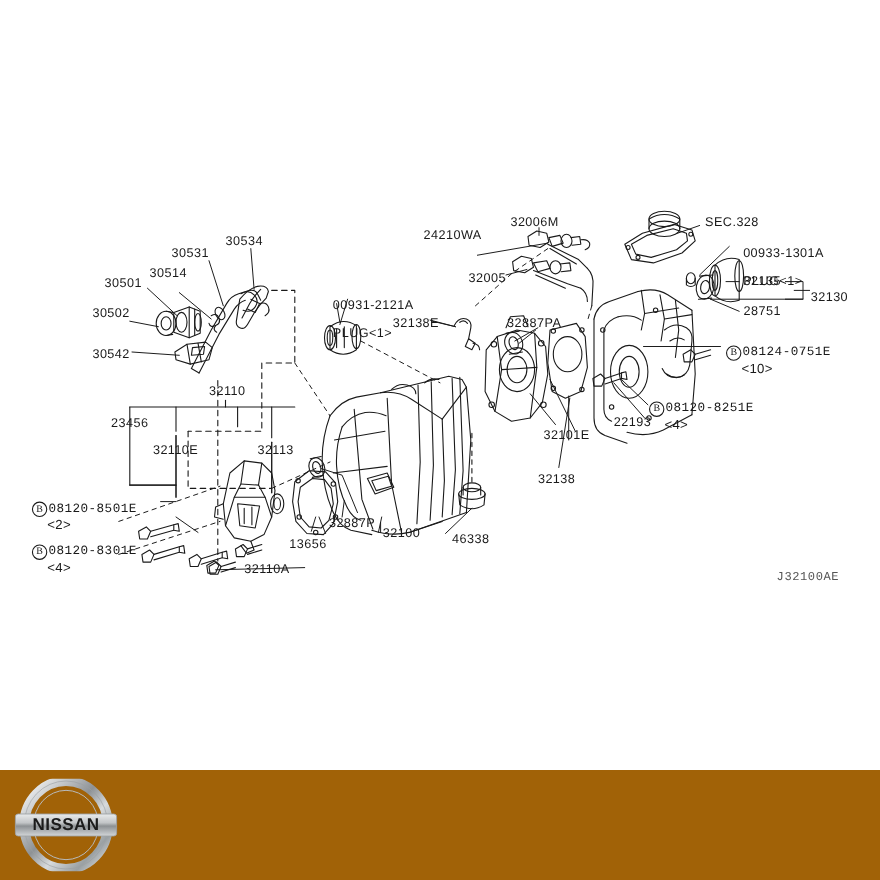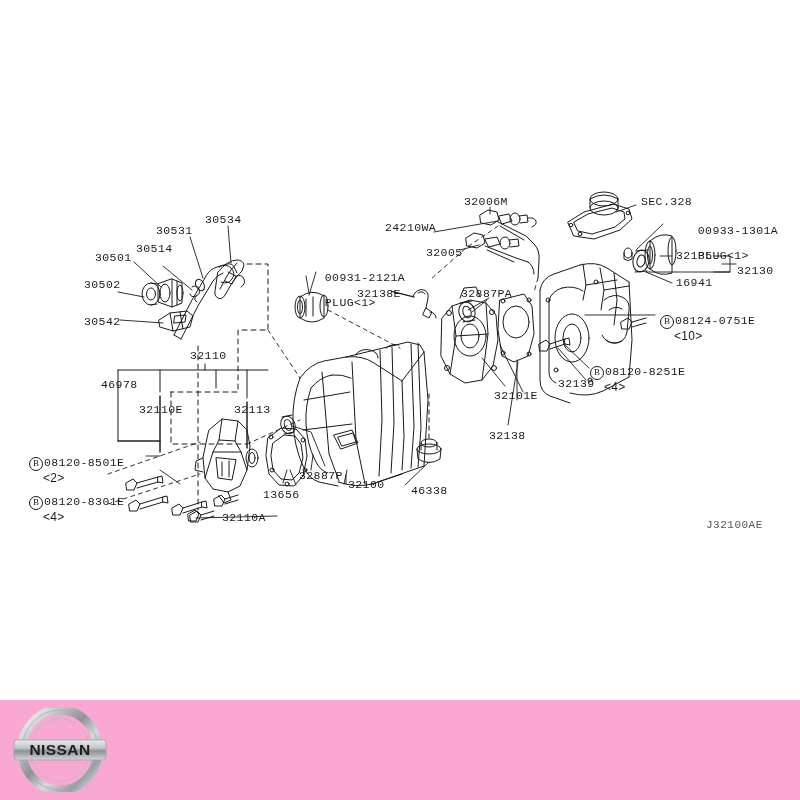--- a/index.html
+++ b/index.html
@@ -1,27 +1,27 @@
 <!DOCTYPE html>
 <html><head>
 <meta charset="utf-8">
 <title>Nissan Parts Diagram</title>
 <style>
   html,body{margin:0;padding:0;background:#ffffff;}
   body{width:800px;height:800px;font-family:"Liberation Sans",sans-serif;overflow:hidden;}
   #sheet{position:relative;width:800px;height:800px;background:#fff;}
   #diagram{position:absolute;left:0;top:0;width:800px;height:700px;}
-  .lbl{position:absolute;font-family:Liberation Mono, monospace;font-size:11.5px;color:#1a1a1a;white-space:pre;letter-spacing:.4px;line-height:1.08;}
+  .lbl{position:absolute;font-family:Liberation Sans, sans-serif;font-size:11.5px;color:#1a1a1a;white-space:pre;letter-spacing:.4px;line-height:1.08;}
   .bolt-grp{position:absolute;display:flex;align-items:flex-end;}
   .bcirc{display:inline-block;width:12px;height:12px;border:1px solid #1a1a1a;border-radius:50%;font-family:"Liberation Serif",serif;font-size:9px;line-height:11px;text-align:center;color:#1a1a1a;flex:0 0 auto;margin-top:1px;}
   .btxt{font-family:"Liberation Mono",monospace;font-size:11.5px;color:#1a1a1a;letter-spacing:.4px;white-space:pre;margin-left:1px;line-height:1.05;}
   .bqty{font-family:Liberation Sans, sans-serif;font-size:12px;color:#1a1a1a;letter-spacing:.3px;display:block;margin-left:14px;}
   #drawno{position:absolute;left:706px;top:519px;font-family:"Liberation Mono",monospace;font-size:11px;color:#555;letter-spacing:.5px;}
   
-  #banner{position:absolute;left:0;top:700px;width:800px;height:100px;background:#f9a8d4;}
+  #banner{position:absolute;left:0;top:700px;width:800px;height:100px;background:#a16207;}
   #logo{position:absolute;left:8px;top:8px;width:104px;height:84px;}
 </style>
 </head>
 <body>
 
 <div id="sheet">
 
   <svg id="diagram" viewBox="0 0 800 700">
     <g fill="none" stroke="#1a1a1a" stroke-width="1" stroke-linejoin="round" stroke-linecap="round">
 
@@ -415,39 +415,39 @@
   </svg>
 
   <div id="labels">
     <div class="lbl" style="left:84px;top:279px">30502</div>
     <div class="lbl" style="left:95px;top:252px">30501</div>
     <div class="lbl" style="left:136px;top:243px">30514</div>
     <div class="lbl" style="left:156px;top:225px">30531</div>
     <div class="lbl" style="left:205px;top:214px">30534</div>
     <div class="lbl" style="left:84px;top:316px">30542</div>
     <div class="lbl" style="left:190px;top:350px">32110</div>
-    <div class="lbl" style="left:101px;top:379px">46978</div>
+    <div class="lbl" style="left:101px;top:379px">23456</div>
     <div class="lbl" style="left:139px;top:404px">32110E</div>
     <div class="lbl" style="left:234px;top:404px">32113</div>
     <div class="lbl" style="left:222px;top:512px">32110A</div>
     <div class="lbl" style="left:263px;top:489px">13656</div>
     <div class="lbl" style="left:299px;top:470px">32887P</div>
     <div class="lbl" style="left:348px;top:479px">32100</div>
     <div class="lbl" style="left:411px;top:485px">46338</div>
     <div class="lbl" style="left:489px;top:430px">32138</div>
     <div class="lbl" style="left:494px;top:390px">32101E</div>
-    <div class="lbl" style="left:558px;top:378px">32139</div>
+    <div class="lbl" style="left:558px;top:378px">22193</div>
     <div class="lbl" style="left:461px;top:288px">32887PA</div>
     <div class="lbl" style="left:357px;top:288px">32138E</div>
     <div class="lbl" style="left:426px;top:247px">32005</div>
-    <div class="lbl" style="left:385px;top:222px">24210WA</div>
+    <div class="lbl" style="left:385px;top:208px">24210WA</div>
     <div class="lbl" style="left:464px;top:196px">32006M</div>
     <div class="lbl" style="left:641px;top:196px">SEC.328</div>
     <div class="lbl" style="left:676px;top:250px">32135</div>
-    <div class="lbl" style="left:676px;top:277px">16941</div>
+    <div class="lbl" style="left:676px;top:277px">28751</div>
     <div class="lbl" style="left:737px;top:265px">32130</div>
 
     <div class="lbl" style="left:281px;top:260px">
       <span>00931-2121A</span><br>
       <span>PLUG&lt;1&gt;</span>
     </div>
     <div class="lbl" style="left:654px;top:213px">
       <span>00933-1301A</span><br>
       <span>PLUG&lt;1&gt;</span>
     </div>

